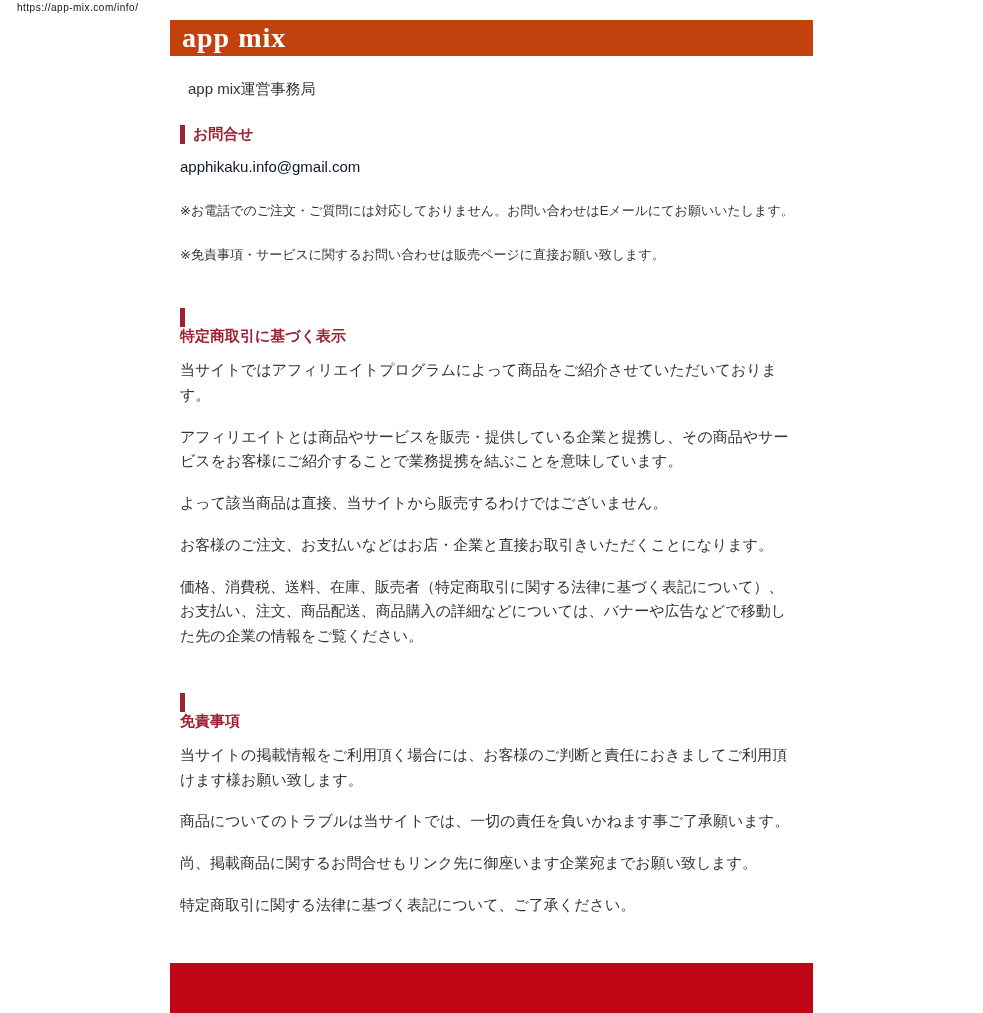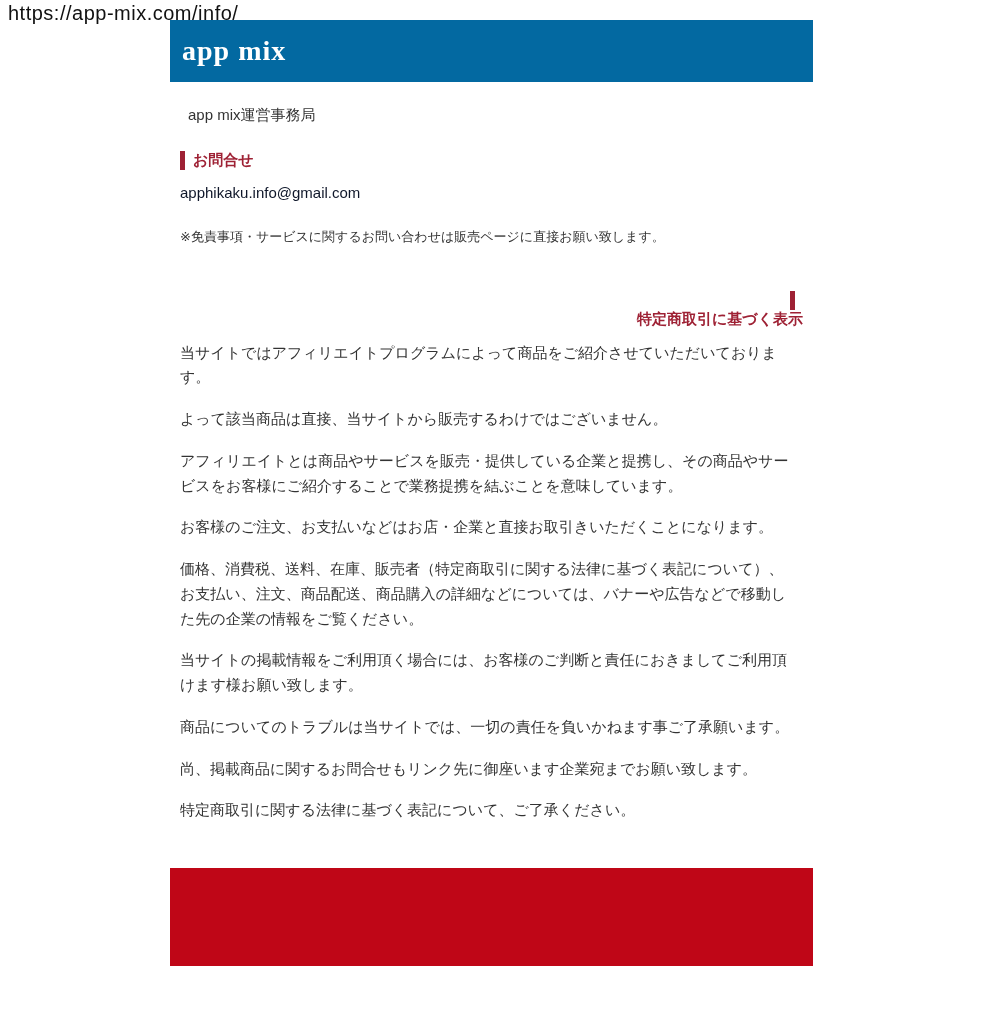--- a/index.html
+++ b/index.html
@@ -2,40 +2,40 @@
 <html lang="ja"><head>
 <meta charset="utf-8">
 <style>
   html,body{margin:0;padding:0;background:#fff;}
   body{
     width:983px;height:1013px;position:relative;overflow:hidden;
     font-family:"Liberation Sans","DejaVu Sans",sans-serif;
     color:#333;
   }
   .url-caption{
-    position:absolute;top:2px;left:8px;
-    font-size:20px;color:#111;letter-spacing:0.5px;
+    position:absolute;top:2px;left:17px;
+    font-size:10px;color:#111;letter-spacing:0.5px;
     font-family:"Liberation Sans","DejaVu Sans",sans-serif;
   }
   .container{
     width:643px;margin:20px auto 0 auto;
   }
   .site-header{
-    height:62px;background:#0369a1;color:#fff;
+    height:36px;background:#c2410c;color:#fff;
     display:flex;align-items:center;
   }
   .site-header h1{
     margin:0;padding:0 0 0 12px;
     font-family:"Liberation Serif","DejaVu Serif",serif;
     font-weight:bold;font-size:28px;letter-spacing:1px;
   }
   .content{padding:0 10px;}
   .intro{margin:24px 0 0 8px;font-size:15px;}
   .section-heading{
-    display:flex;align-items:flex-end;
+    display:flex;align-items:flex-start;
     margin:26px 0 12px 0;
     font-size:15px;font-weight:bold;color:#9e2134;
   }
   .section-heading .bar{
     width:5px;height:19px;background:#9e2134;margin-right:8px;flex:none;
   }
   .section--spaced .section-heading{margin-top:44px;flex-direction:column;}
   .email{margin:14px 0 26px 0;font-size:15px;color:#0f172a;}
   .note{font-size:13px;line-height:1.5;margin:0 0 24px 0;color:#333;}
   .para{font-size:15px;line-height:1.65;margin:0 8px 17px 0;color:#333;}
@@ -59,36 +59,41 @@
   <div class="content">
 
     <p class="intro">app mix運営事務局</p>
 
     <section>
       <div class="section-heading">
         <span class="bar"></span>
         <span>お問合せ</span>
       </div>
       <p class="email">apphikaku.info@gmail.com</p>
+      <p class="note">※お電話でのご注文・ご質問には対応しておりません。お問い合わせはEメールにてお願いいたします。</p>
       <p class="note">※免責事項・サービスに関するお問い合わせは販売ページに直接お願い致します。</p>
     </section>
 
     <section class="section--spaced">
       <div class="section-heading">
         <span class="bar"></span>
         <span>特定商取引に基づく表示</span>
       </div>
       <p class="para">当サイトではアフィリエイトプログラムによって商品をご紹介させていただいております。</p>
+      <p class="para">アフィリエイトとは商品やサービスを販売・提供している企業と提携し、その商品やサービスをお客様にご紹介することで業務提携を結ぶことを意味しています。</p>
       <p class="para">よって該当商品は直接、当サイトから販売するわけではございません。</p>
-      <p class="para">アフィリエイトとは商品やサービスを販売・提供している企業と提携し、その商品やサービスをお客様にご紹介することで業務提携を結ぶことを意味しています。</p>
       <p class="para">お客様のご注文、お支払いなどはお店・企業と直接お取引きいただくことになります。</p>
       <p class="para">価格、消費税、送料、在庫、販売者（特定商取引に関する法律に基づく表記について）、お支払い、注文、商品配送、商品購入の詳細などについては、バナーや広告などで移動した先の企業の情報をご覧ください。</p>
     </section>
 
     <section class="section--spaced">
+      <div class="section-heading">
+        <span class="bar"></span>
+        <span>免責事項</span>
+      </div>
       <p class="para">当サイトの掲載情報をご利用頂く場合には、お客様のご判断と責任におきましてご利用頂けます様お願い致します。</p>
       <p class="para">商品についてのトラブルは当サイトでは、一切の責任を負いかねます事ご了承願います。</p>
       <p class="para">尚、掲載商品に関するお問合せもリンク先に御座います企業宛までお願い致します。</p>
       <p class="para">特定商取引に関する法律に基づく表記について、ご了承ください。</p>
     </section>
 
   </div>
 
   <footer class="site-footer">
     

